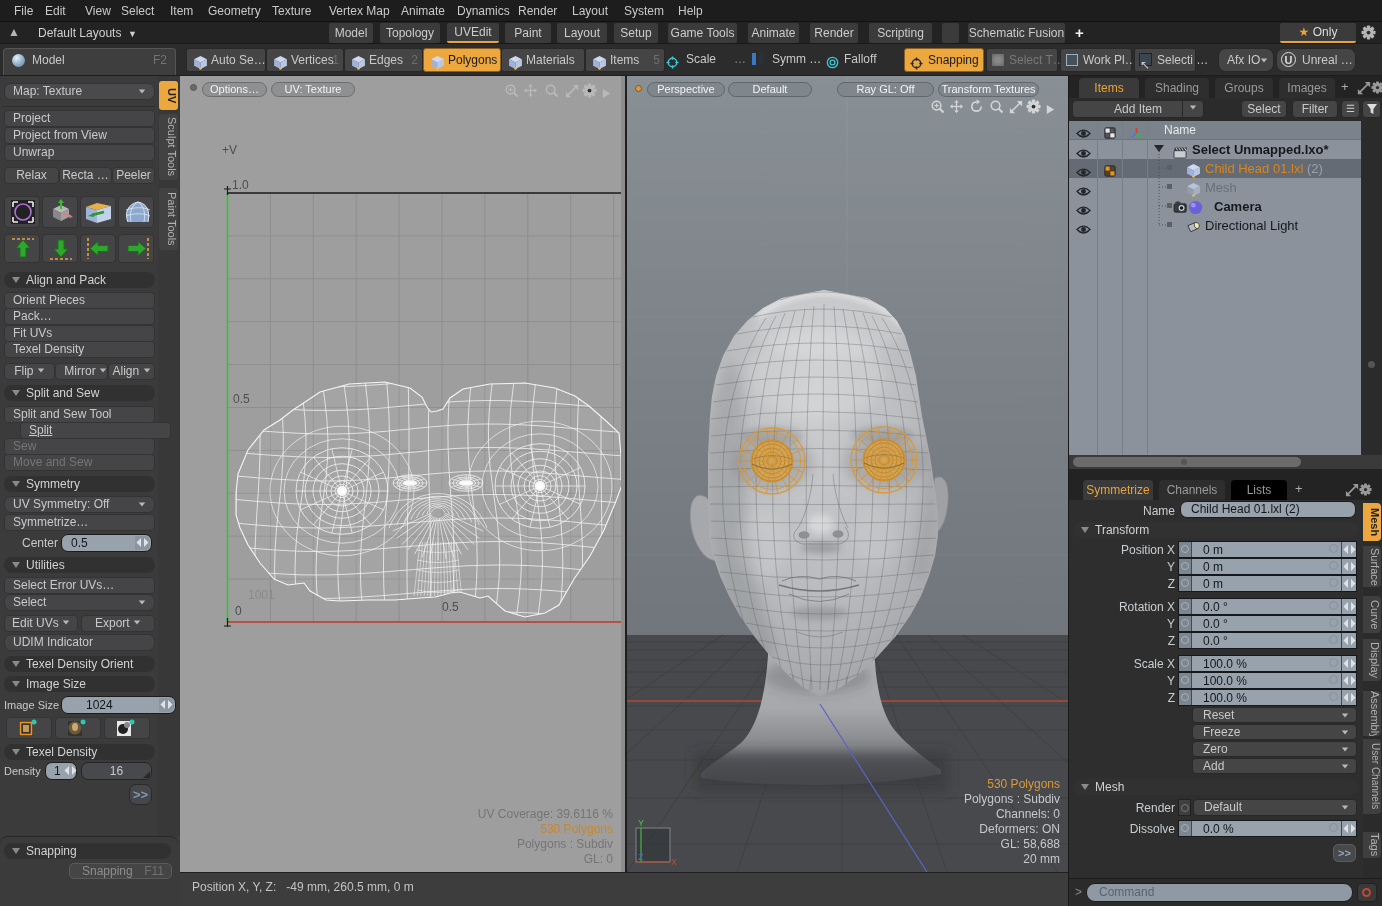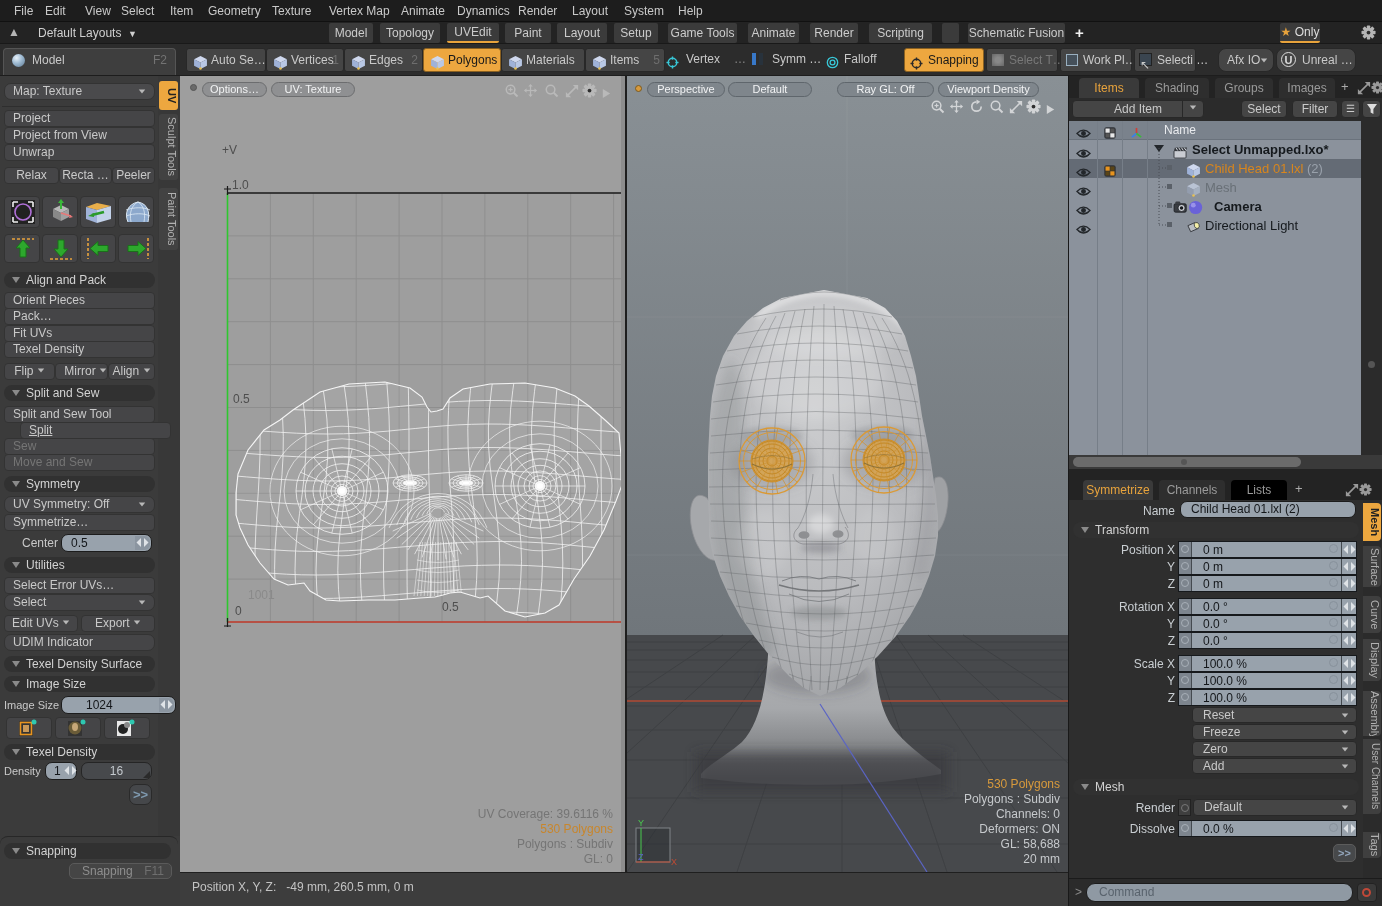--- a/index.html
+++ b/index.html
@@ -38,21 +38,21 @@
     <div class="tab2" style="left:505px;width:46px;">Paint</div>
     <div class="tab2" style="left:557px;width:50px;">Layout</div>
     <div class="tab2" style="left:614px;width:44px;">Setup</div>
     <div class="tab2" style="left:668px;width:69px;">Game Tools</div>
     <div class="tab2" style="left:748px;width:51px;">Animate</div>
     <div class="tab2" style="left:810px;width:48px;">Render</div>
     <div class="tab2" style="left:869px;width:63px;">Scripting</div>
     <div class="tab2" style="left:942px;width:17px;"></div>
     <div class="tab2" style="left:968px;width:97px;">Schematic Fusion</div>
     <span class="abs" style="left:1075px;top:2px;color:#f0f0f0;font-size:15px;font-weight:bold">+</span>
-    <div class="tab2" style="left:1280px;width:40px;border-bottom:2px solid #e8a33c;line-height:18px;color:#ddd"><span style="color:#e8a33c">★</span> Only</div>
+    <div class="tab2" style="left:1280px;width:76px;border-bottom:2px solid #e8a33c;line-height:18px;color:#ddd"><span style="color:#e8a33c">★</span> Only</div>
     <span class="abs" style="left:1361px;top:3px"><svg width="15" height="15" viewBox="0 0 16 16">
         <g transform="rotate(0 8 8)">
           <rect x="6.2" y="0.5" width="3.6" height="4.5" rx="0.8" fill="#b5b5b5"></rect>
         </g>
         <g transform="rotate(45 8 8)">
           <rect x="6.2" y="0.5" width="3.6" height="4.5" rx="0.8" fill="#b5b5b5"></rect>
         </g>
         <g transform="rotate(90 8 8)">
           <rect x="6.2" y="0.5" width="3.6" height="4.5" rx="0.8" fill="#b5b5b5"></rect>
         </g>
@@ -139,21 +139,21 @@
       <span style="position:absolute;right:4px;color:#6e6e6e">5</span>
     </div>
     <div class="tbtn" style="left:666px;width:90px;border:none;background:none">
       <span style="position:absolute;left:0;top:4px"><svg width="13" height="13" viewBox="0 0 14 14" style="vertical-align:-2px">
           <circle cx="7" cy="7" r="4.6" fill="none" stroke="#38c8d8" stroke-width="1.5"></circle>
           <line x1="7" y1="0.5" x2="7" y2="4" stroke="#38c8d8" stroke-width="1.5"></line>
           <line x1="7" y1="10" x2="7" y2="13.5" stroke="#38c8d8" stroke-width="1.5"></line>
           <line x1="0.5" y1="7" x2="4" y2="7" stroke="#38c8d8" stroke-width="1.5"></line>
           <line x1="10" y1="7" x2="13.5" y2="7" stroke="#38c8d8" stroke-width="1.5"></line>
         </svg></span>
-      <span style="position:absolute;left:20px">Vertex</span>
+      <span style="position:absolute;left:20px">Scale</span>
       <span style="position:absolute;left:68px;color:#888">…</span>
     </div>
     <div class="tbtn" style="left:752px;width:78px;border:none;background:none">
       <span style="position:absolute;left:0;top:5px;width:4px;height:12px;background:#3878c8"></span>
       <span style="position:absolute;left:7px;top:5px;width:4px;height:12px;background:#28323c"></span>
       <span style="position:absolute;left:20px">Symm …</span>
     </div>
     <div class="tbtn" style="left:826px;width:70px;border:none;background:none">
       <span style="position:absolute;left:0;top:4px"><svg width="13" height="13" viewBox="0 0 14 14" style="vertical-align:-2px">
           <circle cx="7" cy="7" r="5.6" fill="none" stroke="#38c8d8" stroke-width="1.4"></circle>
@@ -287,21 +287,21 @@
     <div class="abs lbtn" style="left:4px;top:518px;width:151px;border-radius:7px">Select<span style="position:absolute;right:8px;top:1px"><svg width="8" height="8" viewBox="0 0 10 10" style="vertical-align:1px">
           <path d="M1,3 L9,3 L5,8Z" fill="#b8b8b8"></path>
         </svg></span></div>
     <div class="abs lbtn" style="left:4px;top:539px;width:74px;text-align:center;padding-left:0">Edit UVs <span><svg width="8" height="8" viewBox="0 0 10 10" style="vertical-align:1px">
           <path d="M1,3 L9,3 L5,8Z" fill="#b8b8b8"></path>
         </svg></span></div>
     <div class="abs lbtn" style="left:81px;top:539px;width:74px;text-align:center;padding-left:0">Export <span><svg width="8" height="8" viewBox="0 0 10 10" style="vertical-align:1px">
           <path d="M1,3 L9,3 L5,8Z" fill="#b8b8b8"></path>
         </svg></span></div>
     <div class="abs lbtn" style="left:4px;top:558px;width:151px;border-radius:7px">UDIM Indicator</div>
-    <div class="abs hdr" style="left:4px;top:580px;width:151px">Texel Density Surface</div>
+    <div class="abs hdr" style="left:4px;top:580px;width:151px">Texel Density Orient</div>
     <div class="abs hdr" style="left:4px;top:600px;width:151px">Image Size</div>
     <div class="abs" style="left:4px;top:623px;color:#c9c9c9;font-size:11px">Image Size</div>
     <div class="abs inp" style="left:61px;top:620px;width:115px;height:18px;padding-left:24px;line-height:16px">1024<span style="position:absolute;right:1px;top:1px;width:15px;height:14px;background:#8b95a0;border-radius:0 6px 6px 0;text-align:center"><svg width="15" height="13" viewBox="0 0 15 13">
           <path d="M6,2 L6,11 L1.5,6.5Z" fill="#dfe3e7"></path>
           <path d="M9,2 L9,11 L13.5,6.5Z" fill="#dfe3e7"></path>
         </svg></span></div>
     <div class="abs lbtn" style="left:6px;top:641px;width:46px;height:22px;padding:1px 0 0 10px"><svg width="24" height="19">
         <rect x="2" y="2" width="14" height="15" fill="#333"></rect>
         <rect x="3.5" y="3.5" width="11" height="12" fill="none" stroke="#e8941e" stroke-width="1.6"></rect>
         <rect x="6" y="6" width="6" height="7" fill="#c89858"></rect>
@@ -784,21 +784,21 @@
       <text x="11" y="750" font-size="9" fill="#49c94e" font-family="Liberation Sans">Y</text>
       <line x1="14" y1="752" x2="14" y2="786" stroke="#49c94e" stroke-width="1"></line>
       <text x="11" y="784" font-size="9" fill="#5a64c4">Z</text>
       <text x="44" y="789" font-size="9" fill="#c04a33">X</text>
       <line x1="9" y1="786" x2="43" y2="786" stroke="#c04a33" stroke-width="1"></line>
     </svg>
     <span class="abs" style="left:8px;top:9px;width:7px;height:7px;border-radius:50%;background:#d89a3c;border:1px solid #7a5a20"></span>
     <div class="pill" style="left:20px;top:6px;width:78px;background:#7f868c;border-color:#5f666c">Perspective</div>
     <div class="pill" style="left:101px;top:6px;width:84px;background:#7f868c;border-color:#5f666c">Default</div>
     <div class="pill" style="left:210px;top:6px;width:97px;background:#7f868c;border-color:#5f666c">Ray GL: Off</div>
-    <div class="pill" style="left:311px;top:6px;width:101px;background:#7f868c;border-color:#5f666c">Viewport Density</div>
+    <div class="pill" style="left:311px;top:6px;width:101px;background:#7f868c;border-color:#5f666c">Transform Textures</div>
     <div class="abs" style="left:303px;top:23px"><svg width="15" height="15" viewBox="0 0 16 16">
         <circle cx="7" cy="7" r="4.6" fill="none" stroke="#d2d4d6" stroke-width="1.6"></circle>
         <line x1="7" y1="4.8" x2="7" y2="9.2" stroke="#d2d4d6" stroke-width="1.3"></line>
         <line x1="4.8" y1="7" x2="9.2" y2="7" stroke="#d2d4d6" stroke-width="1.3"></line>
         <line x1="10.4" y1="10.4" x2="14.4" y2="14.4" stroke="#d2d4d6" stroke-width="2"></line>
       </svg></div>
     <div class="abs" style="left:322px;top:23px"><svg width="15" height="15" viewBox="0 0 16 16">
         <path d="M8,1 L10.4,3.8 L5.6,3.8Z M8,15 L10.4,12.2 L5.6,12.2Z M1,8 L3.8,5.6 L3.8,10.4Z M15,8 L12.2,5.6 L12.2,10.4Z" fill="#d2d4d6"></path>
         <line x1="8" y1="3" x2="8" y2="13" stroke="#d2d4d6" stroke-width="1.4"></line>
         <line x1="3" y1="8" x2="13" y2="8" stroke="#d2d4d6" stroke-width="1.4"></line>

